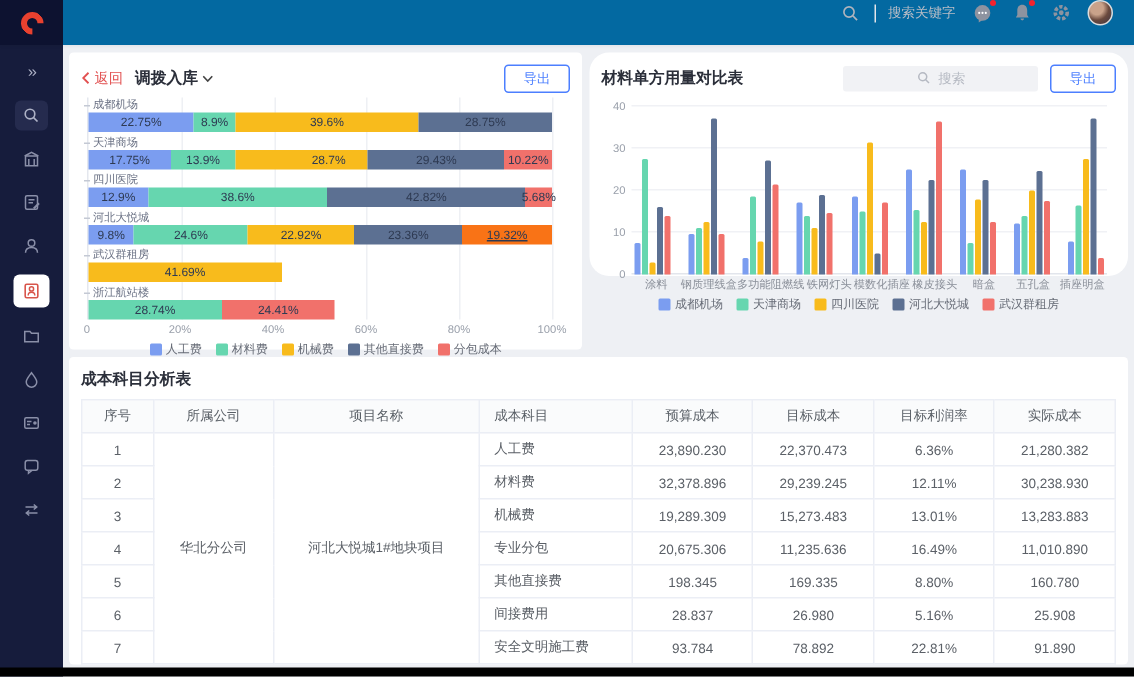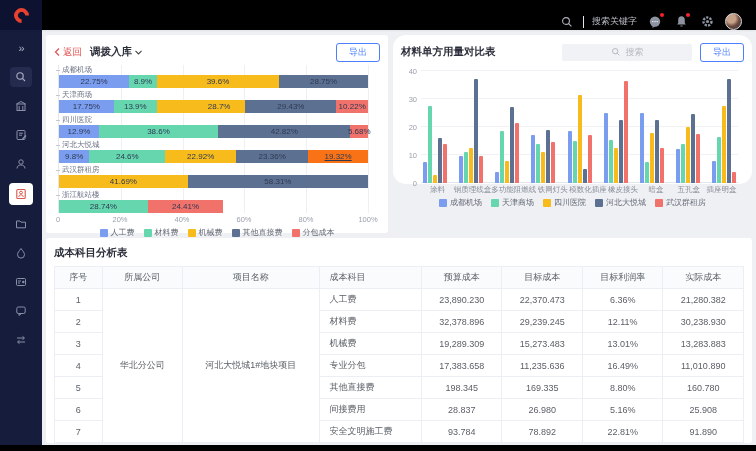--- a/index.html
+++ b/index.html
@@ -1,19 +1,19 @@
 <!DOCTYPE html>
 <html><head>
 <meta charset="utf-8">
 <style>
   * { margin:0; padding:0; box-sizing:border-box; }
   html,body { width:756px; height:451px; overflow:hidden; font-family:"Liberation Sans",sans-serif; background:#eef0f4; }
 
   
-  .topbar { position:absolute; top:0; left:0; width:756px; height:30px; background:#000000; display:flex; align-items:flex-end; z-index:5; box-shadow:0 1px 2px rgba(0,0,0,.05); }
+  .topbar { position:absolute; top:0; left:0; width:756px; height:30px; background:#0369a1; display:flex; align-items:flex-start; z-index:5; box-shadow:0 1px 2px rgba(0,0,0,.05); }
   .logo-box { width:42px; height:30px; background:#0d1230; display:flex; align-items:center; justify-content:center; flex:0 0 42px; }
   .logo-c { width:15px; height:15px; border-radius:50%; border:4px solid #e8412f; border-right-color:transparent; transform:rotate(45deg); }
   .topbar-right { margin-left:auto; display:flex; align-items:center; gap:10px; padding-right:14px; }
   .tsearch { display:flex; align-items:center; gap:8px; color:#b9bdc6; font-size:9px; }
   .tsearch .divider { width:1px; height:12px; background:#e3e5ea; }
   .ticon { position:relative; width:16px; height:16px; display:flex; align-items:center; justify-content:center; }
   .badge-dot { position:absolute; top:-1px; right:-1px; width:4px; height:4px; border-radius:50%; background:#f5222d; }
   .avatar { width:17px; height:17px; border-radius:50%; background:radial-gradient(circle at 35% 30%, #c9a28a 0 30%, #6b4a3e 55%, #3a3242 100%); border:1px solid #ddd; }
 
   
@@ -248,21 +248,20 @@
               <span class="sc-seg" style="width: 24.6%; background: rgb(102, 214, 175);">24.6%</span>
               <span class="sc-seg" style="width: 22.92%; background: rgb(248, 187, 28);">22.92%</span>
               <span class="sc-seg" style="width: 23.36%; background: rgb(92, 112, 146);">23.36%</span>
               <span class="sc-seg" style="width: 19.32%; background: #f97316; text-decoration: underline;">19.32%</span>
             </div>
           </div>
           <div class="sc-row">
             <div class="sc-label">武汉群租房</div>
             <div class="sc-bar">
               <span class="sc-seg" style="width: 41.69%; background: rgb(248, 187, 28);">41.69%</span>
-              <span class="sc-seg" style="width: 58.31%; background: rgb(92, 112, 146);">58.31%</span>
             </div>
           </div>
           <div class="sc-row">
             <div class="sc-label">浙江航站楼</div>
             <div class="sc-bar">
               <span class="sc-seg" style="width: 28.74%; background: rgb(102, 214, 175);">28.74%</span>
               <span class="sc-seg" style="width: 24.41%; background: rgb(241, 113, 107);">24.41%</span>
             </div>
           </div>
         </div>
@@ -461,21 +460,21 @@
             <td class="ac">3</td>
             <td class="al">机械费</td>
             <td class="ar">19,289.309</td>
             <td class="ar">15,273.483</td>
             <td class="ar">13.01%</td>
             <td class="ar">13,283.883</td>
           </tr>
           <tr>
             <td class="ac">4</td>
             <td class="al">专业分包</td>
-            <td class="ar">17,383.658</td>
+            <td class="ar">20,675.306</td>
             <td class="ar">11,235.636</td>
             <td class="ar">16.49%</td>
             <td class="ar">11,010.890</td>
           </tr>
           <tr>
             <td class="ac">5</td>
             <td class="al">其他直接费</td>
             <td class="ar">198.345</td>
             <td class="ar">169.335</td>
             <td class="ar">8.80%</td>

